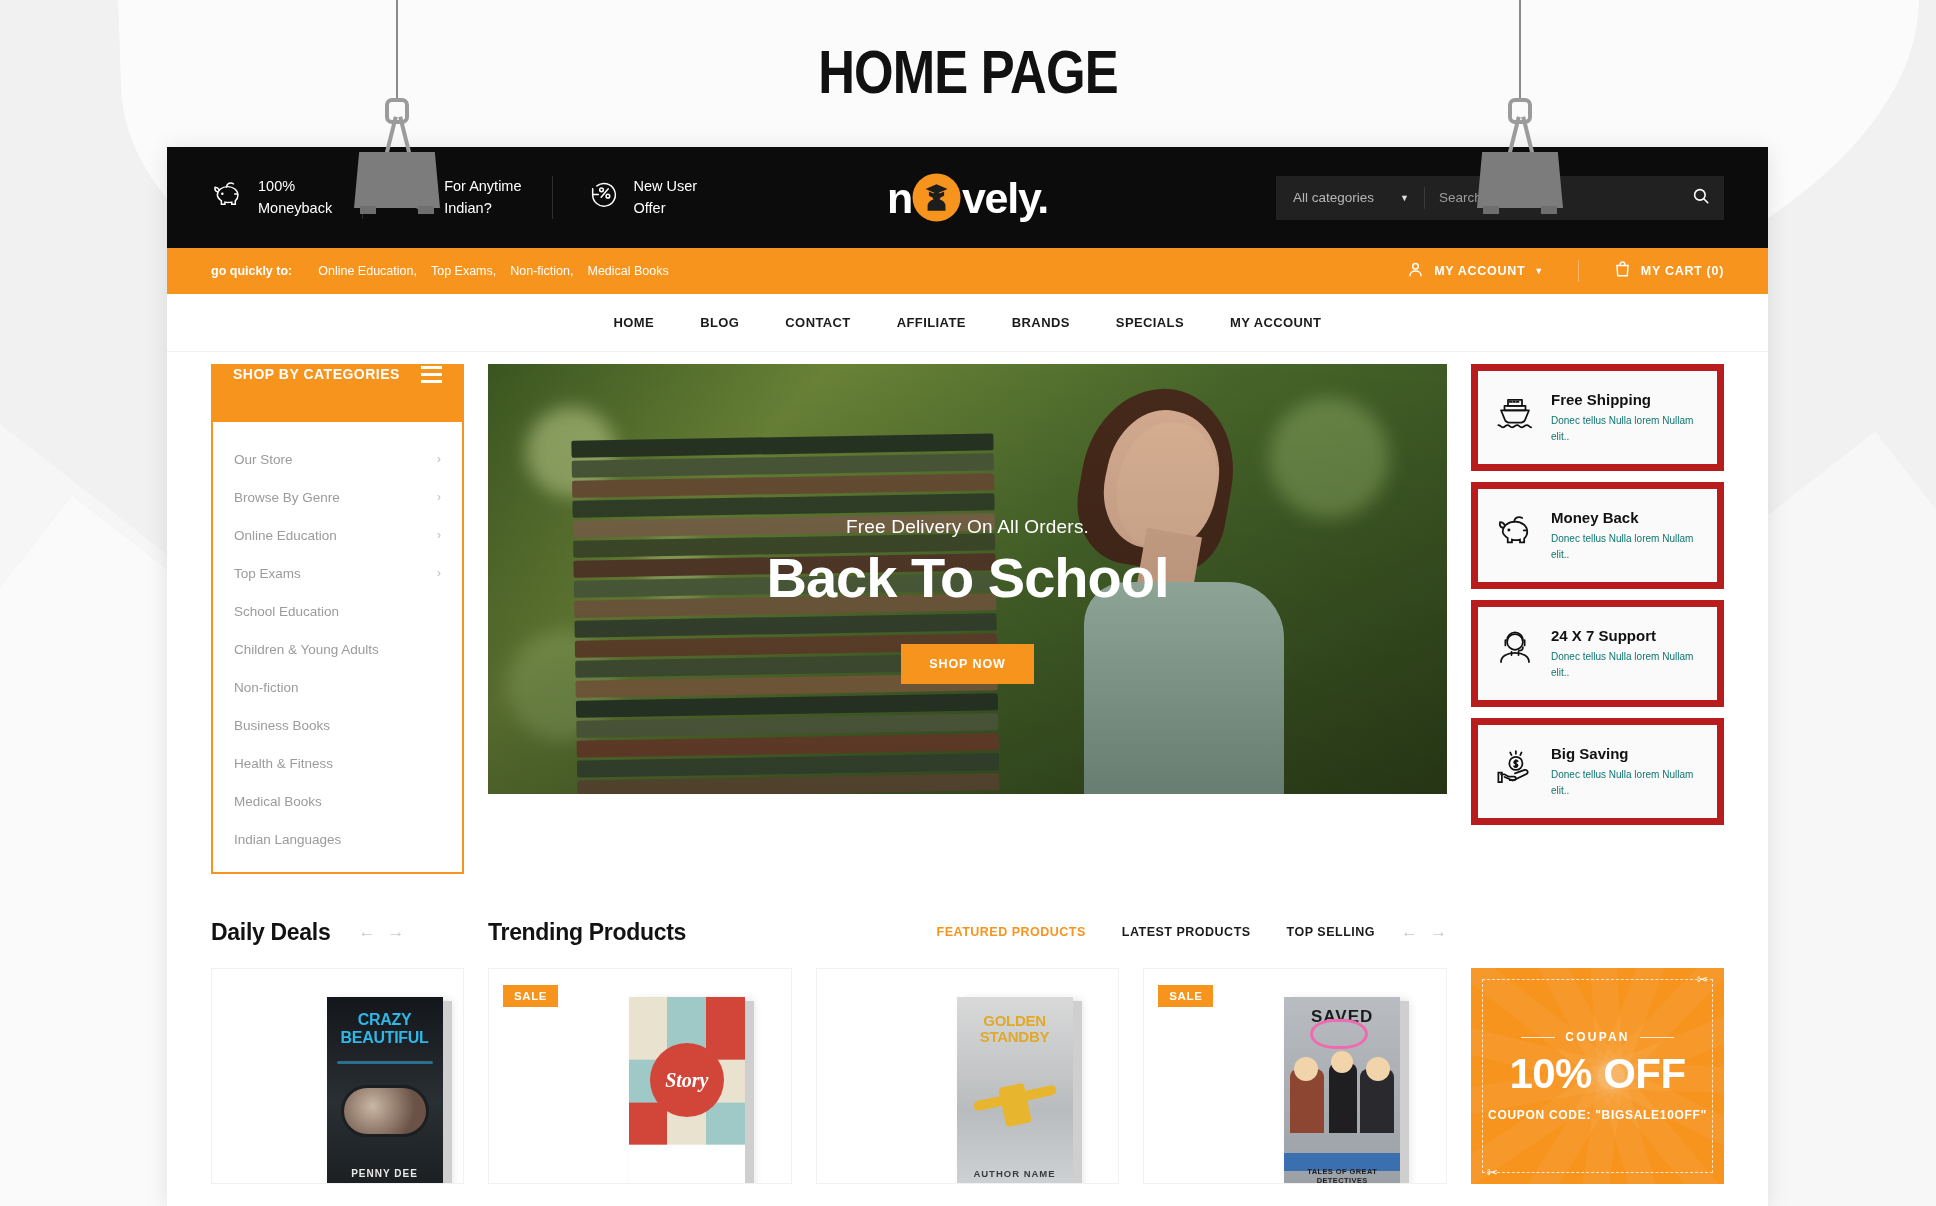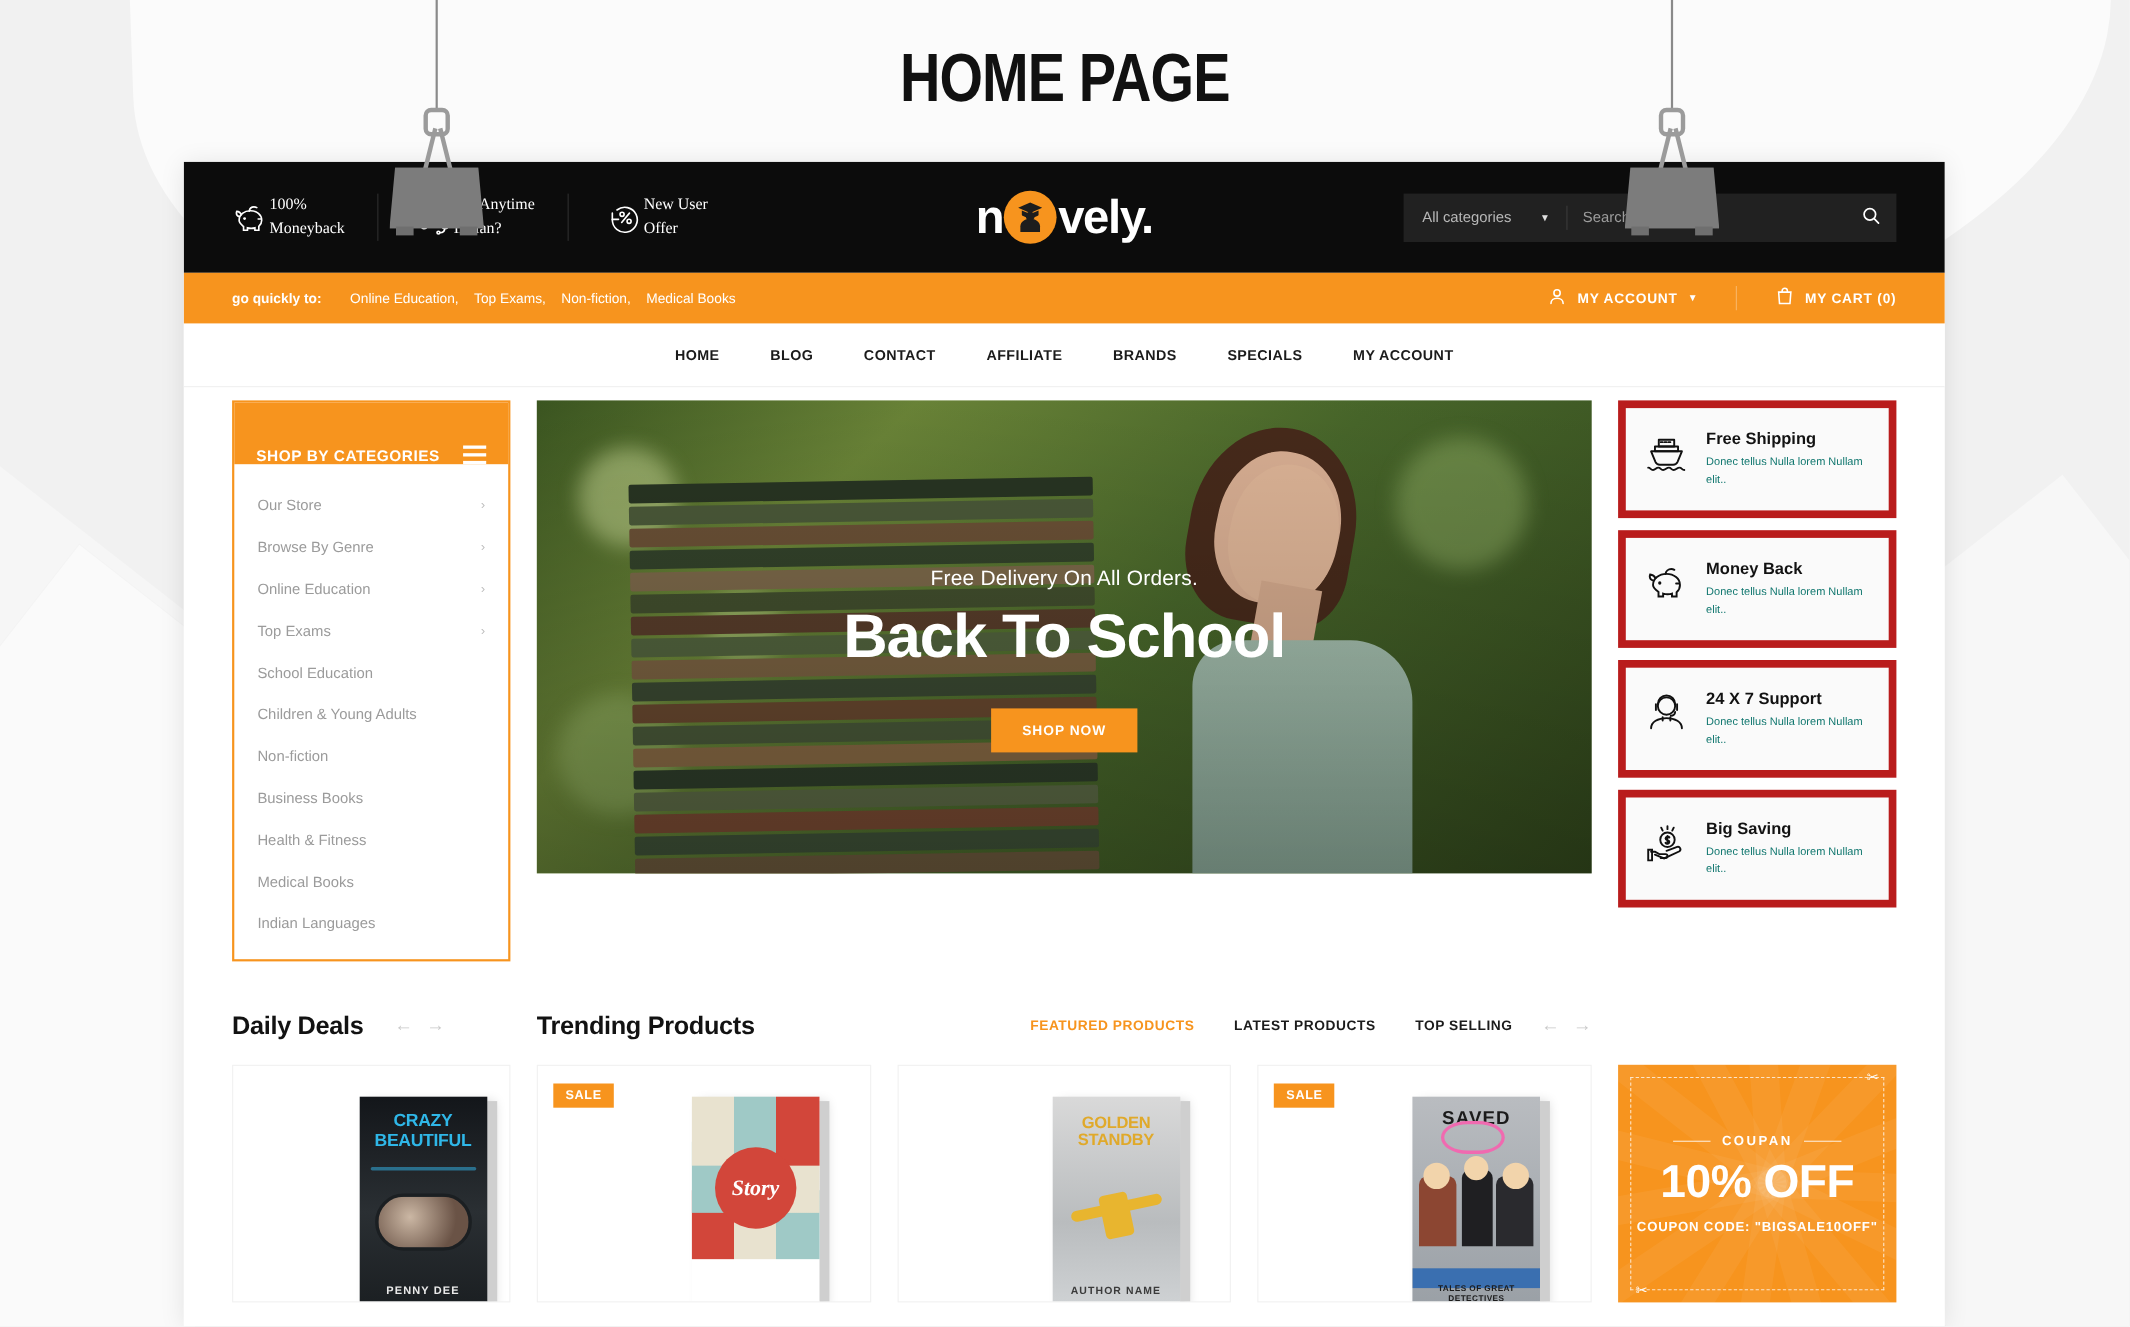--- a/index.html
+++ b/index.html
@@ -75,21 +75,21 @@
     box-shadow: 0 2px 22px rgba(0,0,0,0.10);
     overflow: hidden;
   }
 
   
   .topbar {
     height: 101px; background: #0c0c0c; display: flex; align-items: center;
     padding: 0 44px; position: relative;
   }
   .usp-group { display: flex; align-items: center; }
-  .usp { display: flex; align-items: center; padding-right: 30px; font-family: Liberation Serif, serif; }
+  .usp { display: flex; align-items: flex-start; gap: 13px; padding-right: 30px; }
   .usp + .usp { padding-left: 34px; border-left: 1px solid #2e2e2e; }
   .usp .ico { width: 34px; height: 34px; color: #ffffff; flex: 0 0 34px; }
   .usp .ico svg { width: 100%; height: 100%; display: block; }
   .usp .txt { color: #ffffff; font-size: 14.5px; line-height: 1.45; white-space: nowrap; }
 
   .logo {
     position: absolute; left: 50%; top: 50%; transform: translate(-50%,-50%);
     display: flex; align-items: center; font-size: 43px; font-weight: 800;
     color: #ffffff; letter-spacing: -1.3px;
   }
@@ -148,21 +148,21 @@
     color: #1b1b1b; font-size: 13px; font-weight: 700; letter-spacing: 0.4px;
     text-decoration: none;
   }
 
   
   .content { display: flex; padding: 12px 44px 0 44px; gap: 24px; }
 
   
   .cats { width: 253px; flex: 0 0 253px; border: 2px solid #f7941e; background: #fff; }
   .cats .head {
-    background: #f7941e; color: #fff; height: 56px; display: flex; align-items: flex-end;
+    background: #f7941e; color: #fff; height: 56px; display: flex; align-items: flex-start;
     justify-content: space-between; padding: 0 20px;
     font-size: 14px; font-weight: 800; letter-spacing: 0.5px;
   }
   .cats .burger { display: flex; flex-direction: column; gap: 4px; }
   .cats .burger i { display: block; width: 21px; height: 3px; background: #fff; }
   .cats ul { list-style: none; padding: 18px 0 14px 0; }
   .cats li {
     display: flex; align-items: center; justify-content: space-between;
     padding: 11.5px 21px; color: #9b9b9b; font-size: 13.5px;
   }

